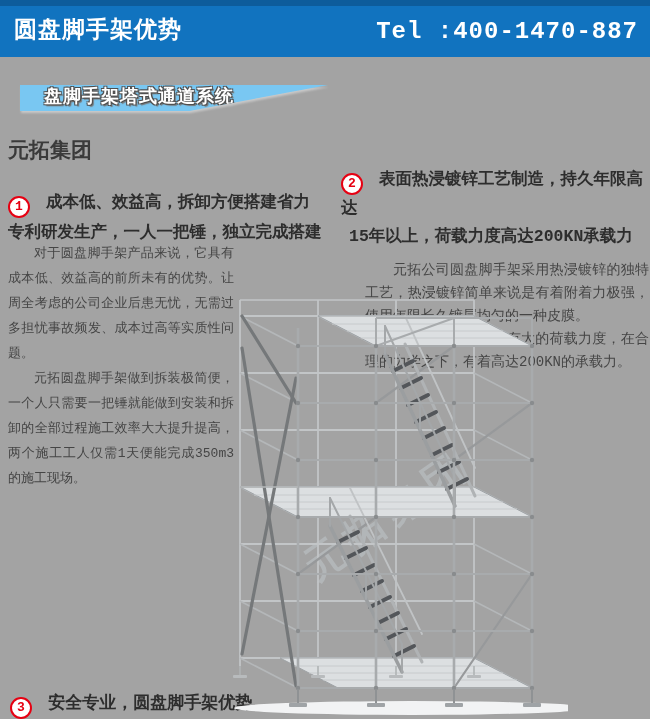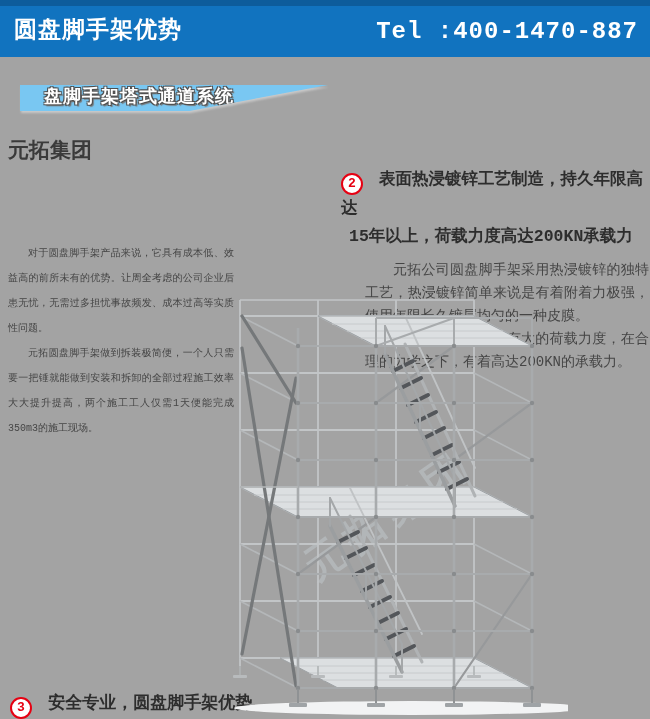--- a/index.html
+++ b/index.html
@@ -39,21 +39,21 @@
     display:inline-block;width:18px;height:18px;line-height:18px;text-align:center;
     border:2px solid #e60012;border-radius:50%;color:#e60012;
     font-size:13px;font-weight:bold;margin-right:6px;vertical-align:-3px;background:#fff;
   }
   .adv-heading{font-weight:bold;color:#2d2d2d;margin-top:8px;}
   .adv1-heading{
     position:absolute;left:8px;top:180px;width:336px;font-size:16.5px;line-height:29px;
   }
   .adv1-paras{
     position:absolute;left:8px;top:241px;width:226px;
-    font-size:10px;line-height:25px;color:#454545;text-align:justify;
+    font-size:13px;line-height:25px;color:#454545;text-align:justify;
   }
   .adv1-paras p,.adv2-paras p{margin:0;text-indent:2em;}
   .adv2{position:absolute;left:341px;top:158px;width:308px;}
   .adv2-heading{font-size:16.5px;line-height:28px;}
   .adv2-heading .line2{padding-left:8px;}
   .adv2-paras{
     margin-top:8px;font-size:14px;line-height:23px;color:#454545;text-align:justify;margin-left:24px;
   }
   .adv3-heading{
     position:absolute;left:10px;top:684px;font-size:17px;line-height:24px;
@@ -73,20 +73,27 @@
   </div>
 
   <div class="ribbon-wrap">
     <div class="ribbon">
       <span class="ribbon-label">盘脚手架塔式通道系统</span>
     </div>
   </div>
 
   <div class="section-title">元拓集团</div>
 
+  <div class="adv-heading adv1-heading">
+    <div>
+      <span class="num-circle">1</span>
+      <span>成本低、效益高，拆卸方便搭建省力</span>
+    </div>
+    <div>专利研发生产，一人一把锤，独立完成搭建</div>
+  </div>
   <div class="adv1-paras">
     <p>对于圆盘脚手架产品来说，它具有成本低、效益高的前所未有的优势。让周全考虑的公司企业后患无忧，无需过多担忧事故频发、成本过高等实质性问题。</p>
     <p>元拓圆盘脚手架做到拆装极简便，一个人只需要一把锤就能做到安装和拆卸的全部过程施工效率大大提升提高，两个施工工人仅需1天便能完成350m3的施工现场。</p>
   </div>
 
   <div class="adv2">
     <div class="adv-heading adv2-heading">
       <div>
         <span class="num-circle">2</span>
         <span>表面热浸镀锌工艺制造，持久年限高达</span>

